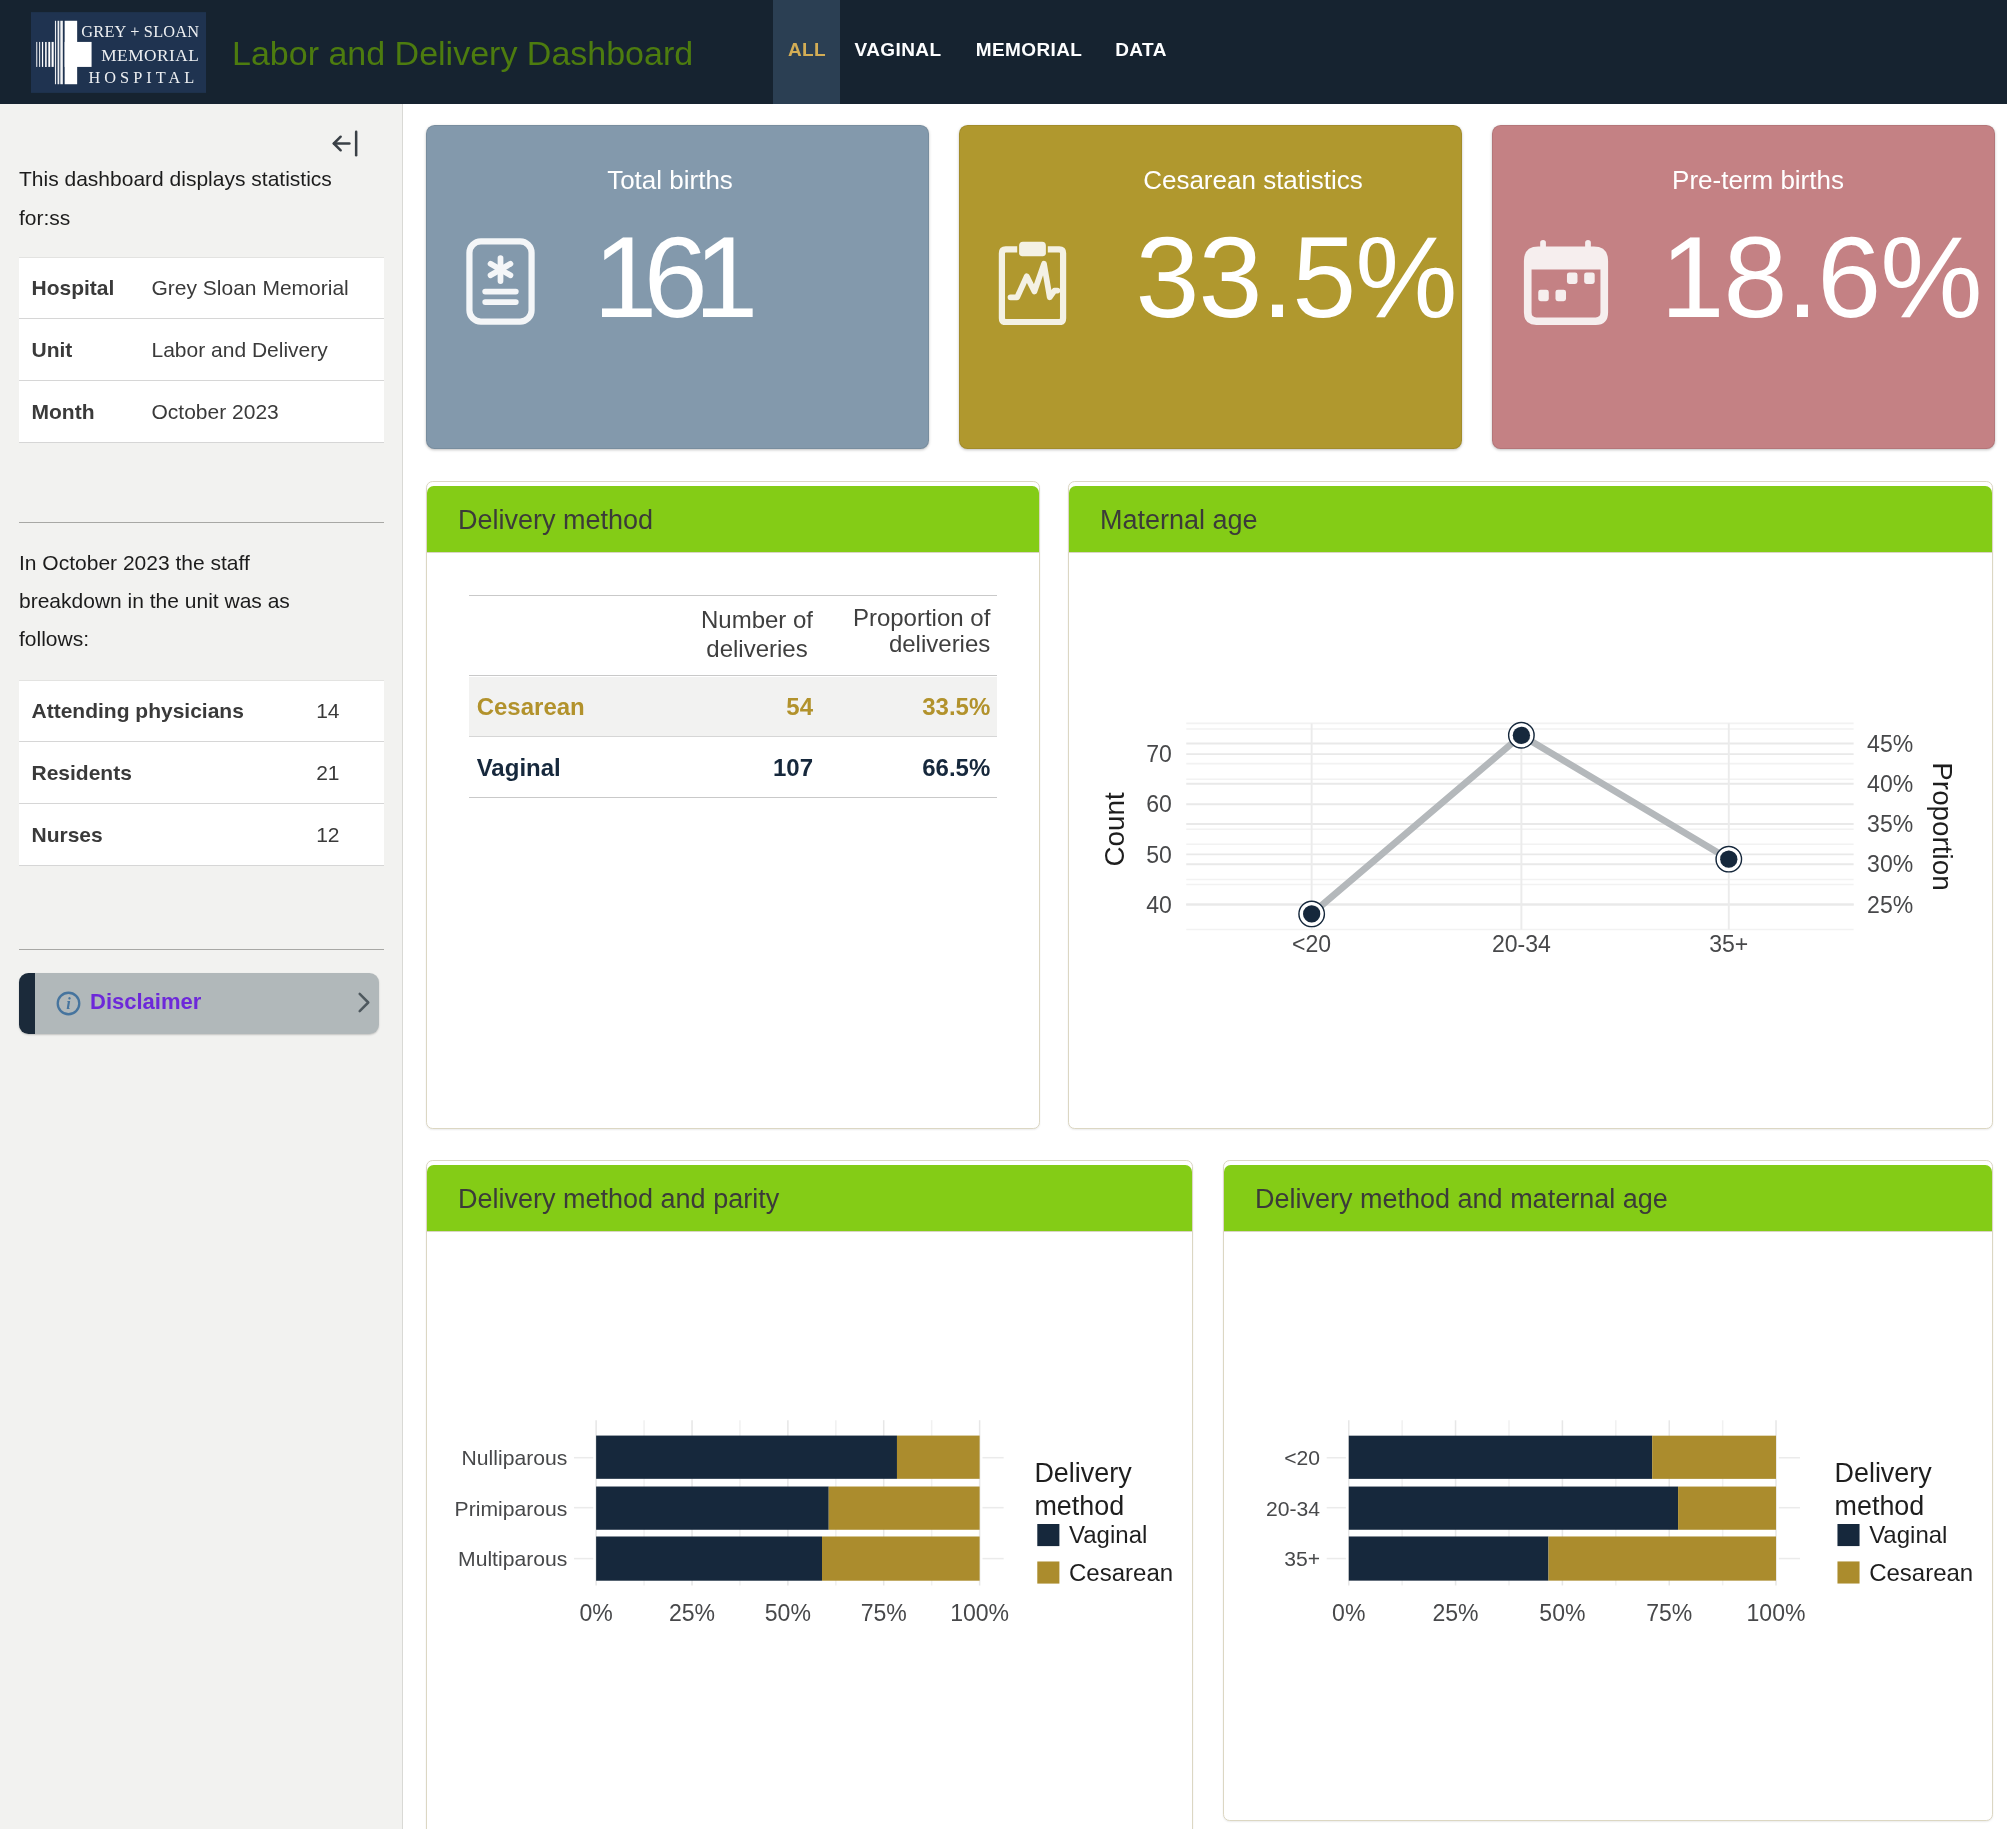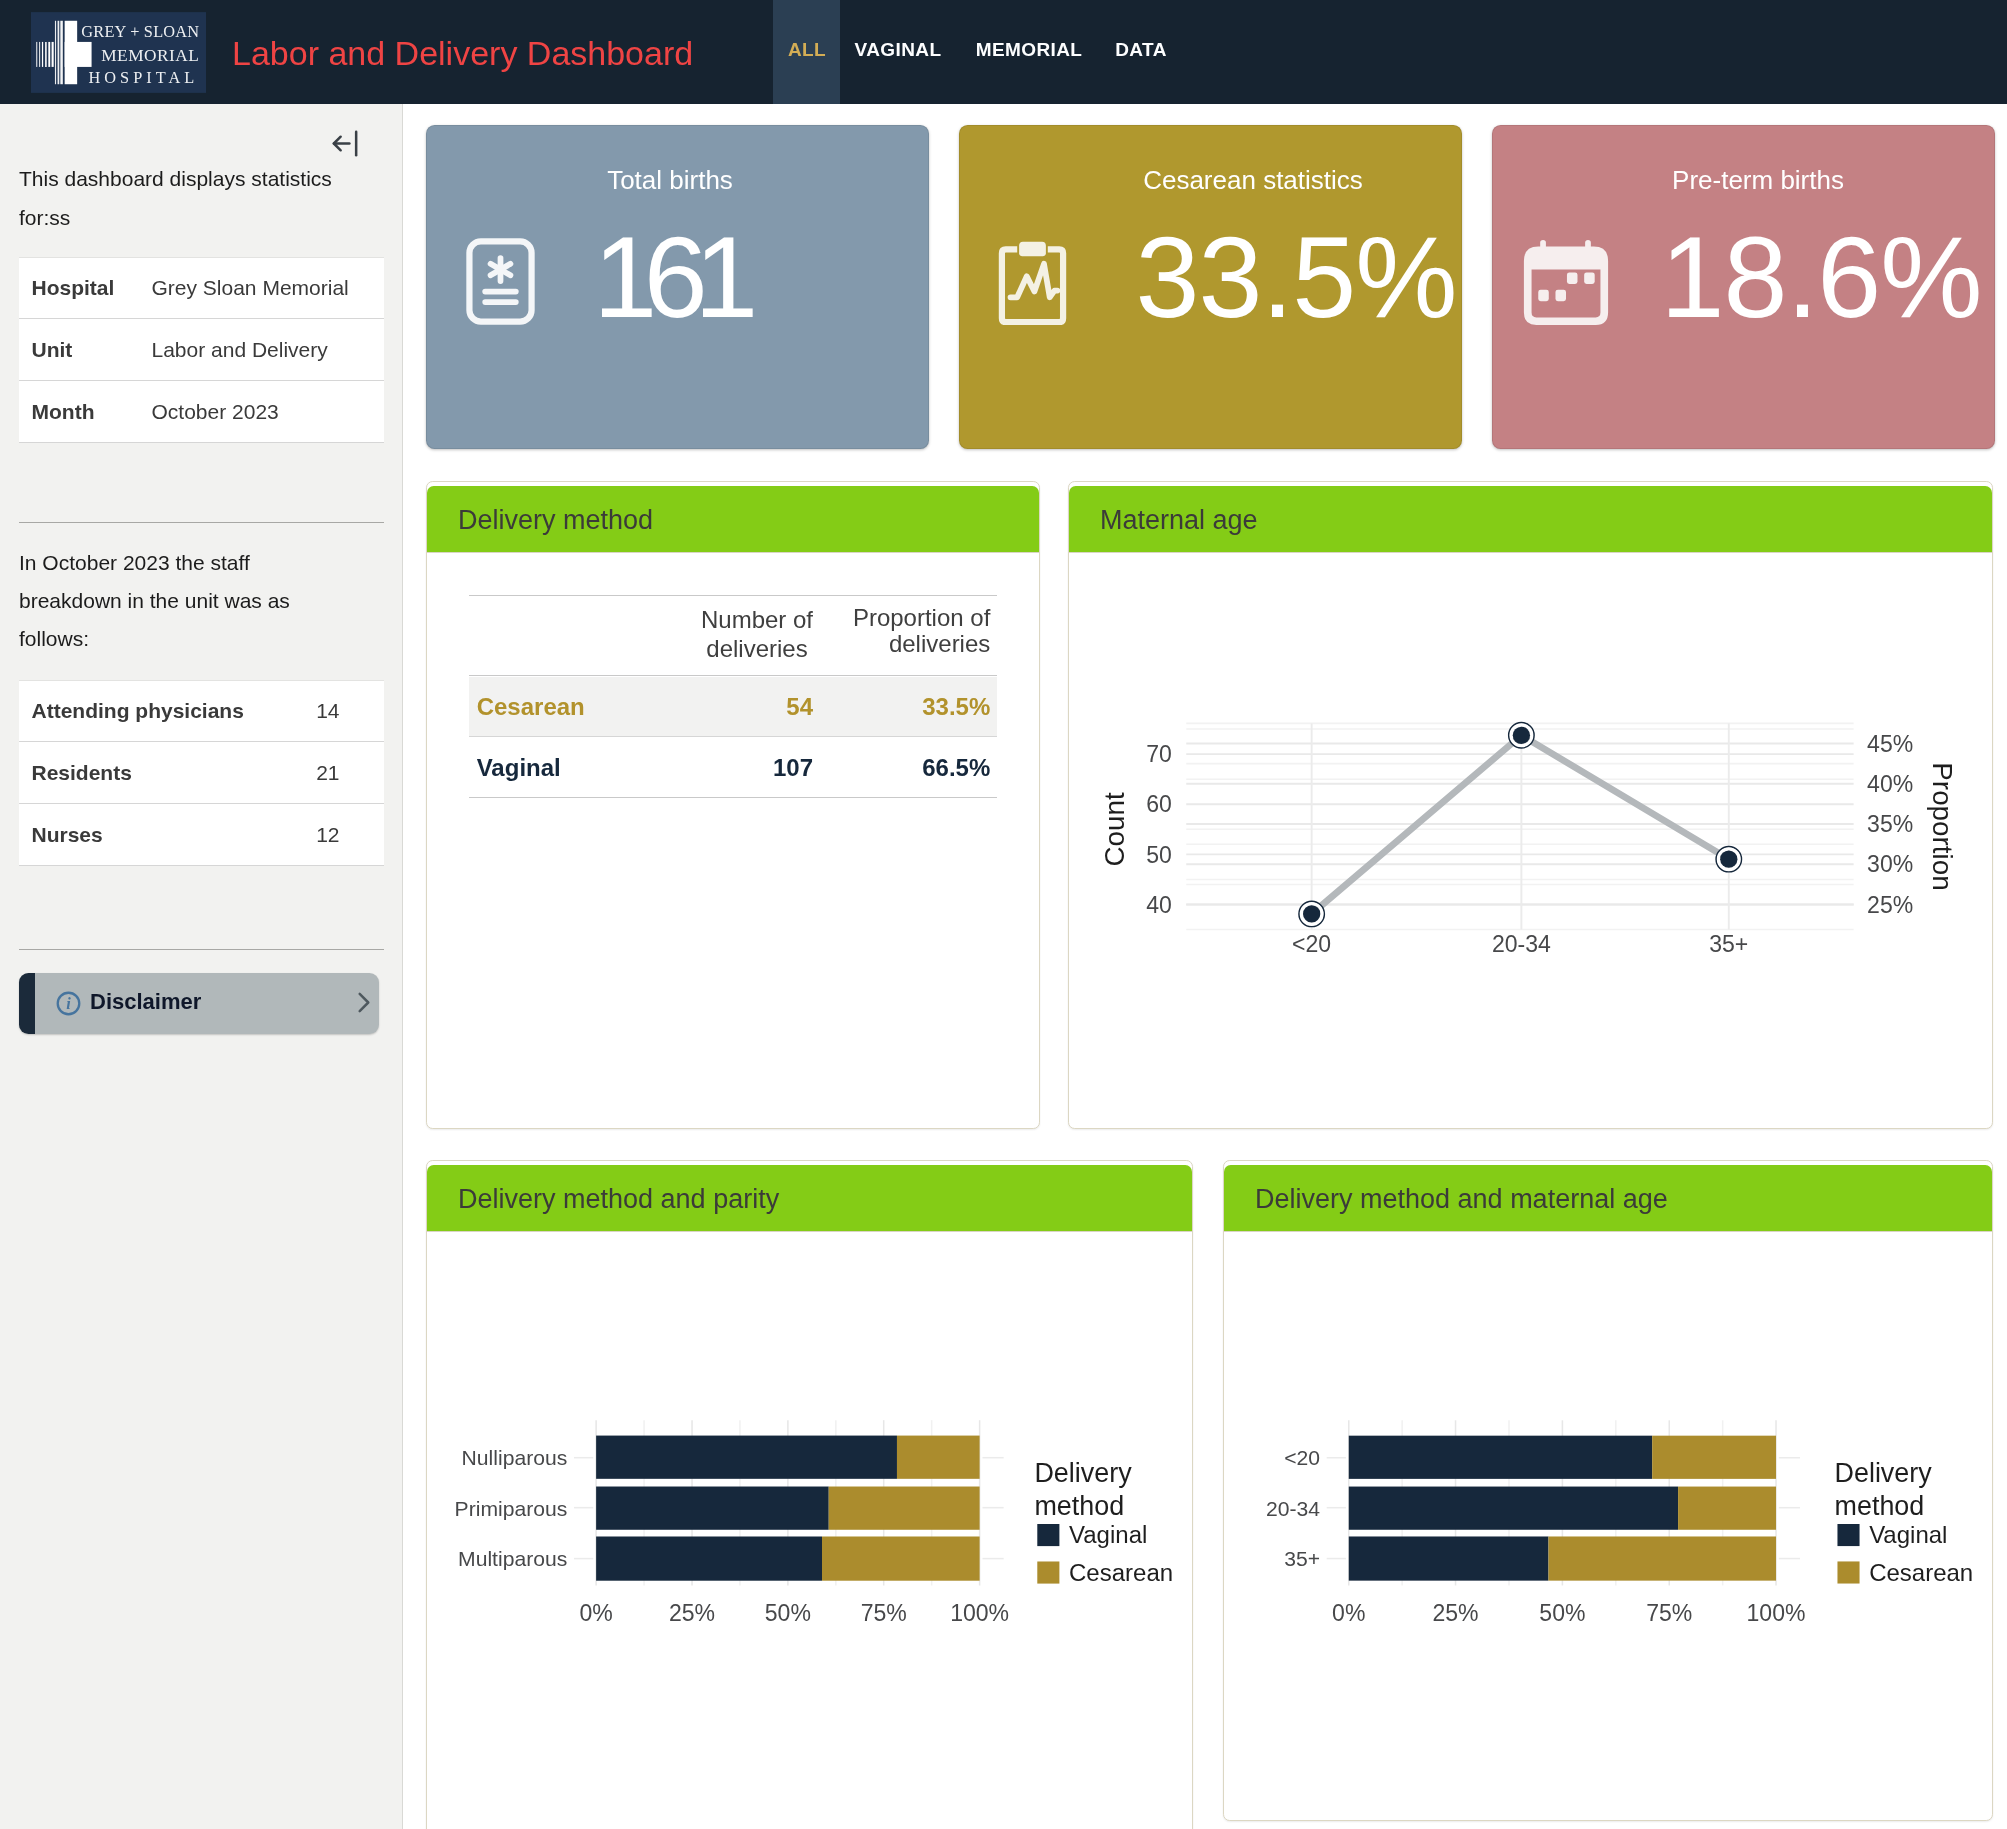--- a/index.html
+++ b/index.html
@@ -34,21 +34,21 @@
     <line x1="25.5" y1="9" x2="25.5" y2="75" stroke-width="1.2" opacity=".9"></line>
     <line x1="28.5" y1="9" x2="28.5" y2="75" stroke-width="1.8" opacity=".92"></line>
     <line x1="31.8" y1="9" x2="31.8" y2="75" stroke-width="2.6" opacity=".95"></line>
   </g>
   <g fill="#eef0f2" font-family="Liberation Serif, serif">
     <text x="175" y="25.7" font-size="17" text-anchor="end" letter-spacing="0.2">GREY + SLOAN</text>
     <text x="175" y="51" font-size="18" text-anchor="end" letter-spacing="0.5">MEMORIAL</text>
     <text x="174" y="73.3" font-size="17" text-anchor="end" letter-spacing="4.2">HOSPITAL</text>
   </g>
 </svg>
-<div class="abs" style="left:232px;top:34px;font-size:34px;font-weight:500;color:#ef4444">Labor and Delivery Dashboard</div>
+<div class="abs" style="left:232px;top:34px;font-size:34px;font-weight:500;color:#4d7c0f">Labor and Delivery Dashboard</div>
 <div class="abs navlink" style="left:807px;top:39px;transform:translateX(-50%);color:#d3ad55">ALL</div>
 <div class="abs navlink" style="left:898px;top:39px;transform:translateX(-50%)">VAGINAL</div>
 <div class="abs navlink" style="left:1029px;top:39px;transform:translateX(-50%)">MEMORIAL</div>
 <div class="abs navlink" style="left:1141px;top:39px;transform:translateX(-50%)">DATA</div>
 
 <div class="abs" style="left:0;top:104px;width:403px;height:1725px;background:#f2f2f0;border-right:1px solid #d9d9d5"></div>
 <svg class="abs" style="left:330px;top:128px" width="31" height="31" viewBox="0 0 32 32" fill="none" stroke="#3a4046" stroke-width="2.6" stroke-linecap="round">
   <line x1="27" y1="4" x2="27" y2="28"></line>
   <line x1="4" y1="16" x2="20" y2="16"></line>
   <polyline points="11,9 4,16 11,23" fill="none" stroke-linejoin="round"></polyline>
@@ -90,21 +90,21 @@
         <span style="padding-right:32px">12</span>
       </div>
 </div>
 <div class="abs" style="left:19px;top:949px;width:365px;border-top:1px solid #a8a8a5"></div>
 <div class="abs" style="left:19px;top:973px;width:360px;height:61px;background:#b1b8ba;border-radius:9.6px;box-shadow:0 1px 1.9px rgba(0,0,0,.2)">
   <div class="abs" style="left:0;top:0;width:16.3px;height:61px;background:#1b2a3a;border-radius:9.6px 0 0 9.6px"></div>
   <svg class="abs" style="left:37px;top:18px" width="25" height="25" viewBox="0 0 26 26">
     <circle cx="13" cy="13" r="11.2" fill="none" stroke="#46749e" stroke-width="2.4"></circle>
     <text x="13" y="19" font-size="17" font-style="italic" font-weight="bold" font-family="Liberation Serif,serif" fill="#46749e" text-anchor="middle">i</text>
   </svg>
-  <div class="abs" style="left:71px;top:16.3px;font-size:22px;font-weight:700;color:#0f172a">Disclaimer</div>
+  <div class="abs" style="left:71px;top:16.3px;font-size:22px;font-weight:700;color:#6d28d9">Disclaimer</div>
   <svg class="abs" style="left:334px;top:19px" width="21" height="21" viewBox="0 0 22 22" fill="none" stroke="#4e585e" stroke-width="2.6" stroke-linecap="round" stroke-linejoin="round">
     <polyline points="7,2 16,11 7,20"></polyline>
   </svg>
 </div>
 
 <div class="vb" style="left:426px;background:#8399ac"></div>
 <div class="vb" style="left:959px;background:#b0982e"></div>
 <div class="vb" style="left:1492px;background:#c48184"></div>
 <div class="vtitle" style="left:670px">Total births</div>
 <div class="vtitle" style="left:1253px">Cesarean statistics</div>

